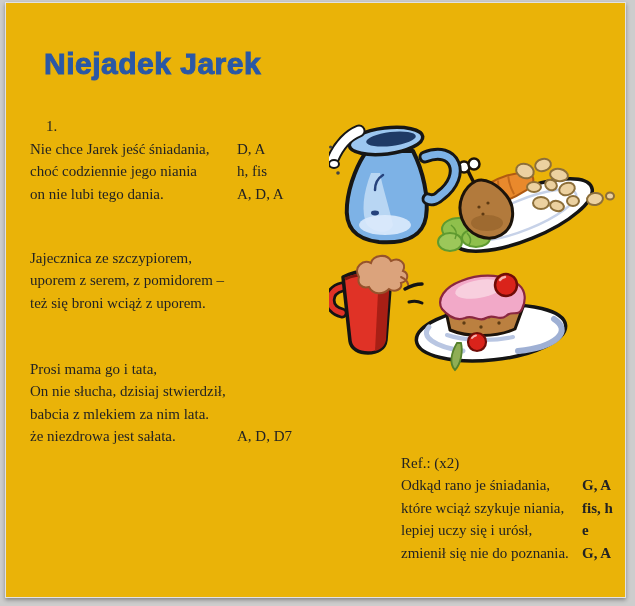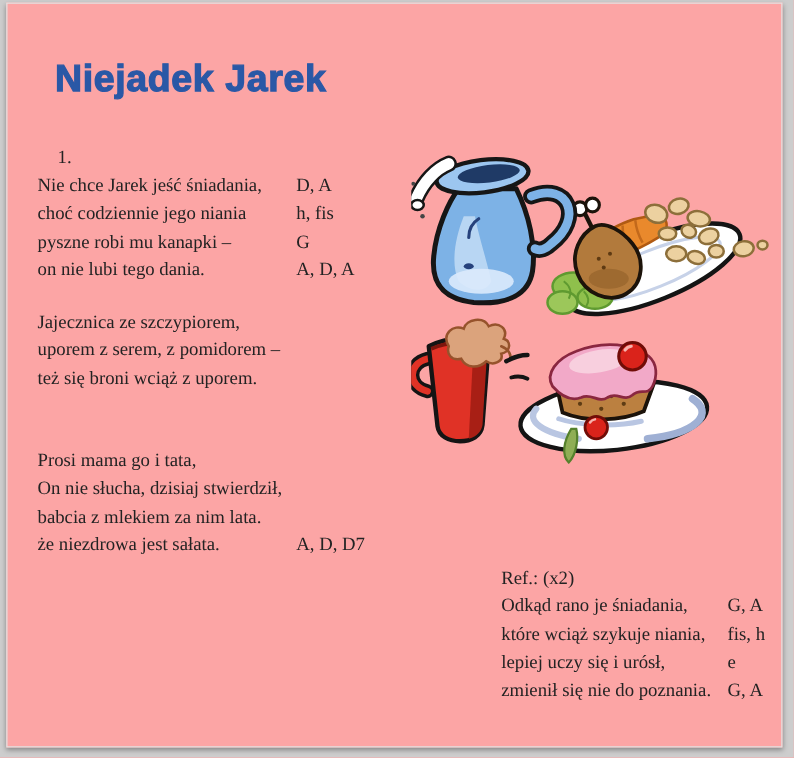--- a/index.html
+++ b/index.html
@@ -3,60 +3,56 @@
 <meta charset="utf-8">
 <style>
   html,body{margin:0;padding:0;}
   body{
     width:635px;height:606px;position:relative;overflow:hidden;
     background:#cdcdcd;
     font-family:"Liberation Serif",serif;
   }
   .page{
     position:absolute;left:5px;top:2px;width:621px;height:596px;
-    background:#fca5a5;
+    background:#eab308;
     box-shadow:0 2px 4px rgba(0,0,0,.35);
     border:1px solid #e2e2e2;box-sizing:border-box;
   }
   .title{
     position:absolute;left:38px;top:44px;
     font-family:"Liberation Sans",sans-serif;font-weight:bold;
     font-size:30px;color:#2a58a6;letter-spacing:.5px;
     -webkit-text-stroke:1px #2a58a6;
   }
   .num{position:absolute;left:40px;top:112px;font-size:15px;line-height:22.4px;color:#232323;}
   .verse{position:absolute;left:24px;width:330px;font-size:15px;line-height:22.4px;color:#232323;}
   .v1{top:135px}.v2{top:244px}.v3{top:355px}
   .refrain{position:absolute;left:353px;top:449px;width:268px;font-size:15px;line-height:22.4px;color:#232323;margin-left:42px;}
   .line{position:relative;white-space:nowrap;height:22.4px;}
   .chord{position:absolute;left:207px;top:0;}
-  .refrain .chord{left:181px;}
+  .refrain .chord{left:181px;font-weight:bold;}
   .illu{position:absolute;left:323px;top:108px;}
 </style>
 </head>
 <body>
 
 <div class="page">
 
   <h1 class="title" style="margin:0;">Niejadek Jarek</h1>
 
   <div class="num">1.</div>
 
   <div class="verse v1">
     <div class="line">
       <span>Nie chce Jarek jeść śniadania,</span>
       <span class="chord">D, A</span>
     </div>
     <div class="line">
       <span>choć codziennie jego niania</span>
       <span class="chord">h, fis</span>
-    </div>
-    <div class="line">
-      <span>pyszne robi mu kanapki –</span>
-      <span class="chord">G</span>
     </div>
     <div class="line">
       <span>on nie lubi tego dania.</span>
       <span class="chord">A, D, A</span>
     </div>
   </div>
 
   <div class="verse v2">
     <div class="line">
       <span>Jajecznica ze szczypiorem,</span>

